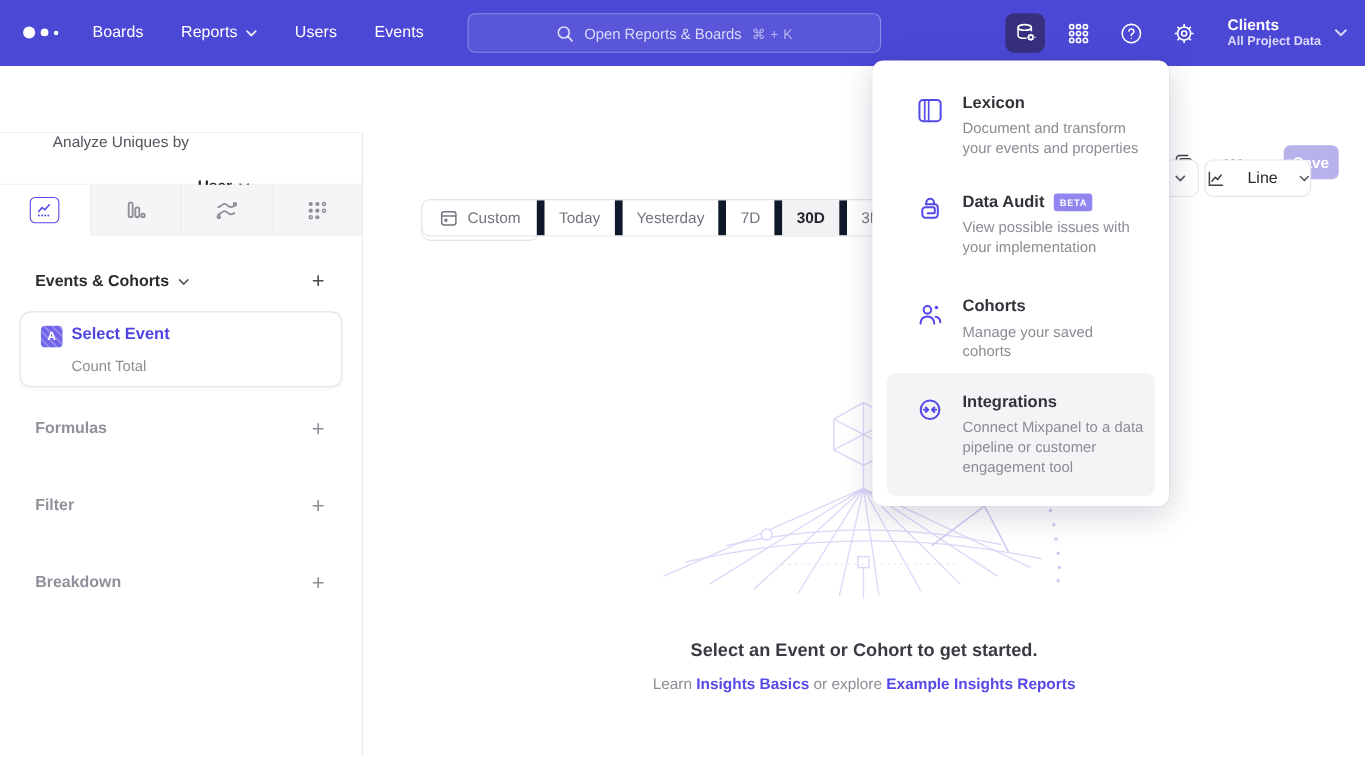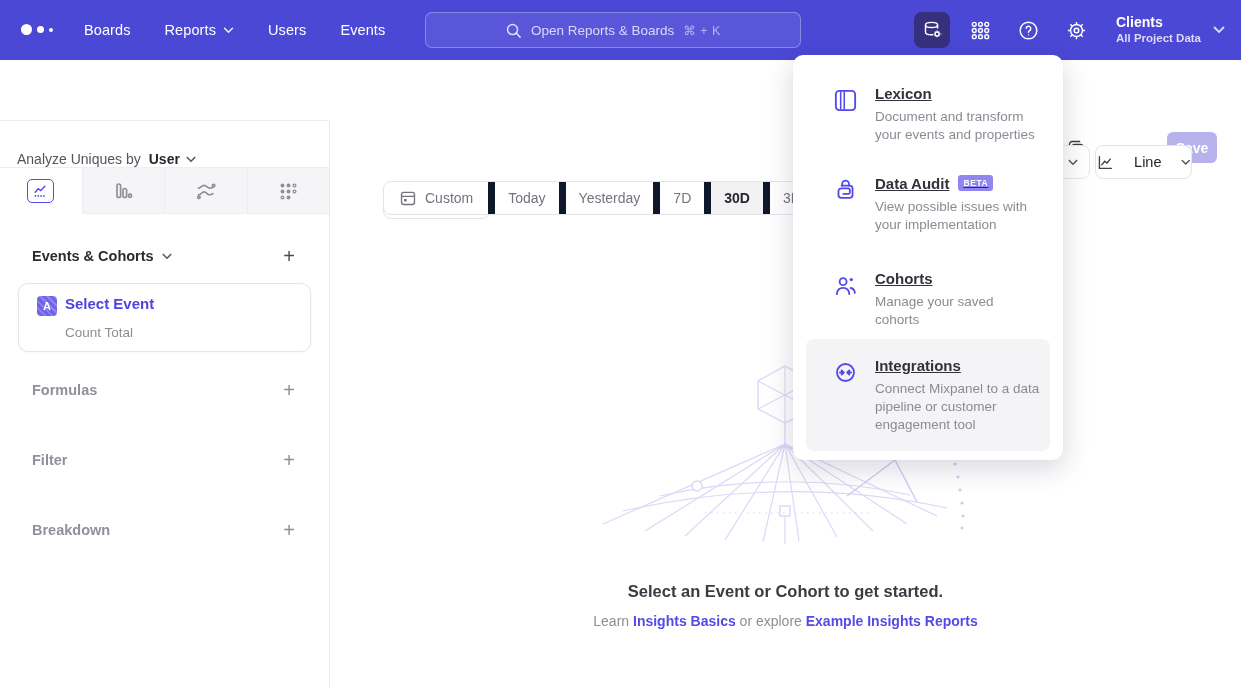--- a/index.html
+++ b/index.html
@@ -41,21 +41,21 @@
   .r-desc { position:absolute; left:118px; top:82px; font-size:14.5px; color:#9b9ba4; cursor:text; }
   .r-actions { position:absolute; right:24px; top:72px; display:flex; align-items:center; }
   .icon-plain { color:#3d3d45; display:flex; align-items:center; cursor:pointer; }
   .r-ellipsis { color:#3d3d45; font-size:15px; font-weight:700; letter-spacing:1px; margin:0 0 0 26px; cursor:pointer; }
   .save-btn { margin-left:36px; width:50px; height:31px; border:none; border-radius:6px;
     background:#b7b1ec; color:#fff; font-family:inherit; font-size:14px; font-weight:600; cursor:default; }
 
   
   .sidebar { position:absolute; left:0; top:120px; width:330px; height:568px;
     background:#fff; border-right:1px solid #e9e9ee; border-top:1px solid #eeeef1; }
-  .analyze-row { height:46px; display:flex; align-items:flex-end; padding-left:17px; gap:6px; }
+  .analyze-row { height:46px; display:flex; align-items:flex-start; padding-left:48px; gap:6px; }
   .analyze-label { font-size:14px; color:#54545e; }
   .analyze-value { font-size:14px; font-weight:700; color:#26262c; margin-left:2px; cursor:pointer;
     display:flex; align-items:center; gap:6px;margin-top:40px; }
   .analyze-value svg { color:#54545e; }
   .tabs { height:47px; display:flex; border-top:1px solid #eeeef1; }
   .tab { flex:1; display:flex; align-items:center; justify-content:center; cursor:pointer;
     background:#f5f5f7; border-bottom:1px solid #eeeef1; border-left:1px solid #ececef; color:#8f8f97; }
   .tab:first-child { border-left:none; }
   .tab.selected { background:#fff; border-bottom:1px solid #fff; color:#5549e8; }
   .tab-iconbox { width:27px; height:24px; border:1.5px solid #5549e8; border-radius:5px;
@@ -105,21 +105,21 @@
   .empty-links { position:absolute; left:330px; top:613px; width:911px; text-align:center;
     font-size:14px; color:#8d8d95; z-index:2; }
   .empty-links a { color:#5549e8; font-weight:600; text-decoration:none; cursor:pointer; }
 
   
   .menu { position:absolute; left:793px; top:55px; width:270px; height:405px; background:#fff;
     border-radius:10px; box-shadow:0 8px 28px rgba(30,30,70,0.18), 0 0 1px rgba(0,0,0,0.10); z-index:20; }
   .menu-item { position:absolute; left:0; width:100%; cursor:pointer; }
   .menu-item .mi-icon { position:absolute; left:39px; top:2px; color:#5549e8; }
   .menu-item .mi-body { margin-left:82px; margin-right:22px; }
-  .mi-title { font-size:15px; font-weight:700; color:#32323a; display:flex; align-items:flex-start; gap:9px;text-decoration:underline; }
+  .mi-title { font-size:15px; font-weight:700; color:#32323a; display:flex; align-items:center; gap:9px; }
   .mi-desc { margin-top:6px; font-size:13.5px; line-height:1.34; color:#8b8b94; }
   .beta-badge { background:#9186f0; color:#fff; font-size:8.5px; font-weight:700;
     letter-spacing:.6px; padding:3px 5px; border-radius:3px; }
   .mi-1 { top:30px; } .mi-2 { top:120px; } .mi-3 { top:215px; }
   .menu-highlight { position:absolute; left:13px; top:284px; width:244px; height:112px;
     background:#f4f4f6; border-radius:8px; cursor:pointer; }
   .mi-4 { top:302px; }
 </style>
 </head>
 <body>

